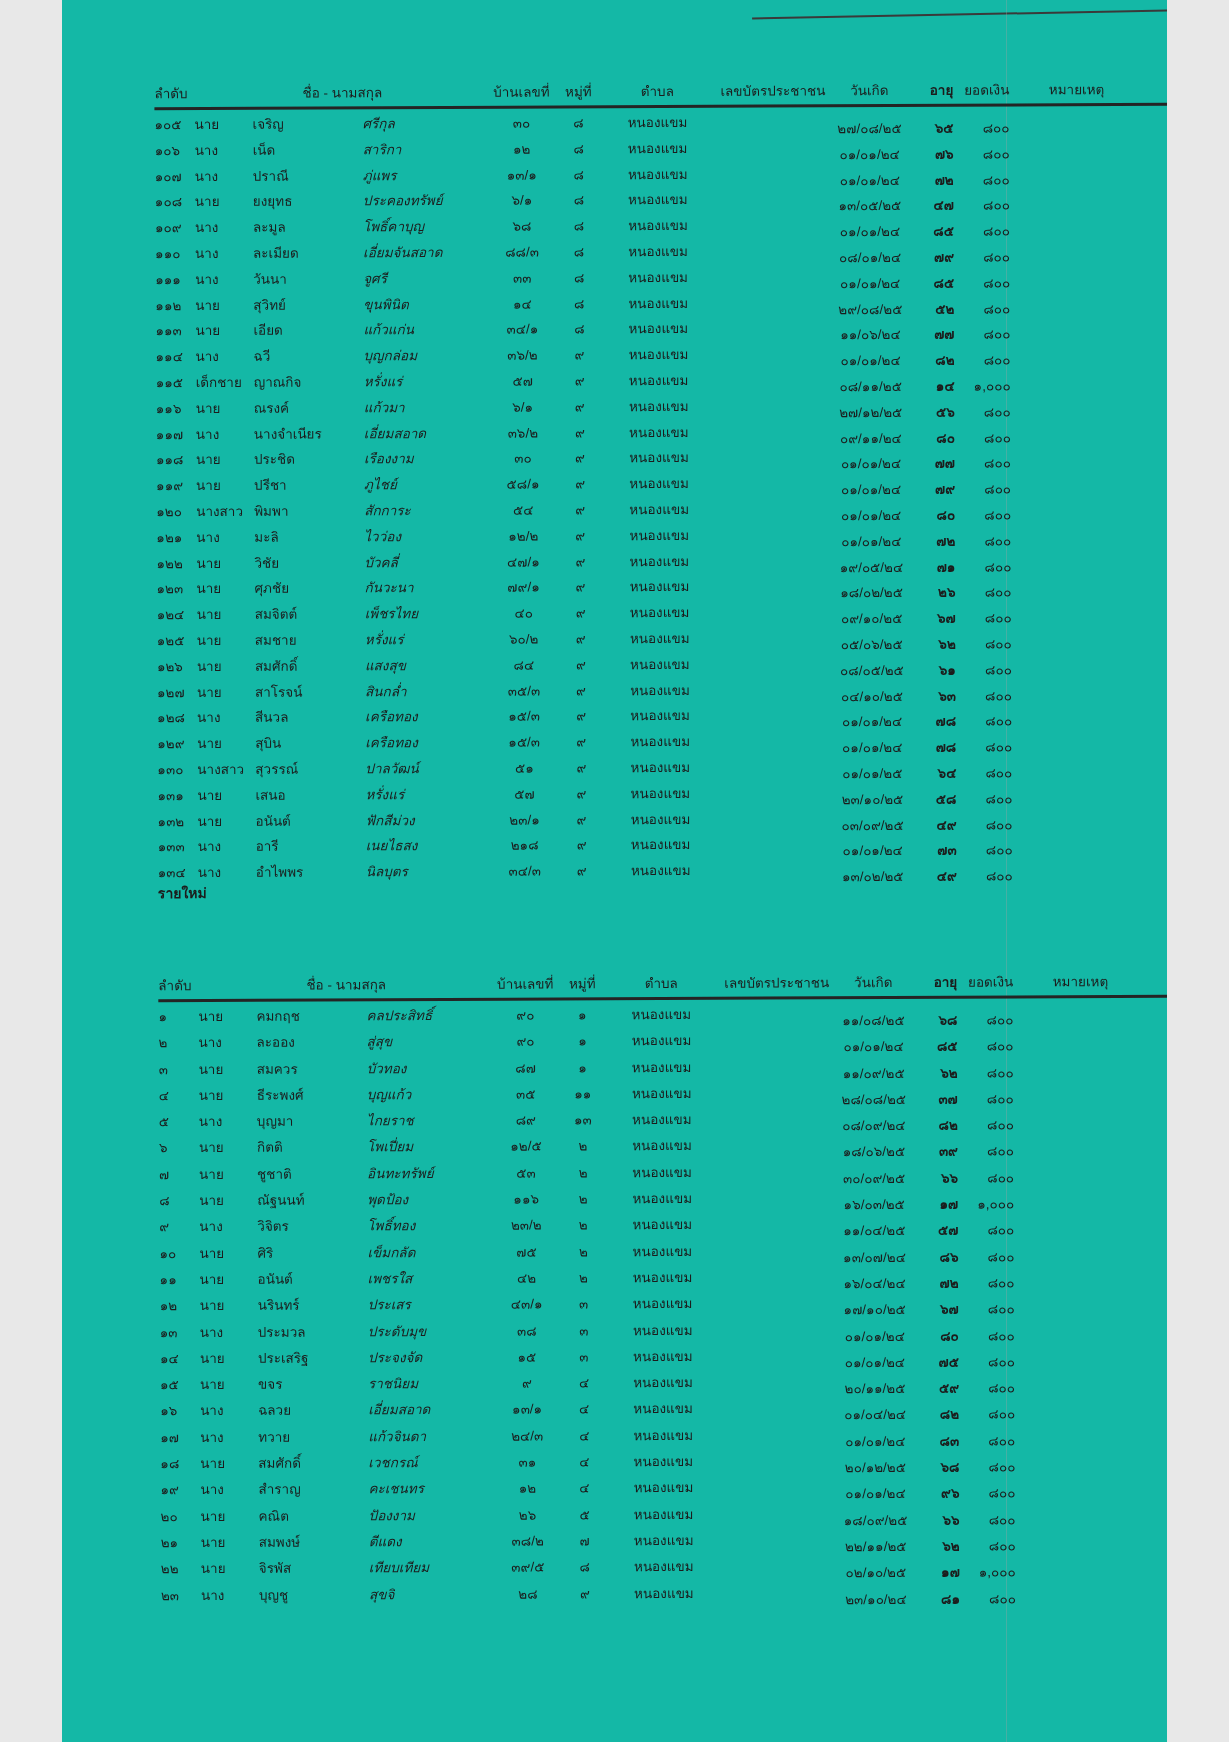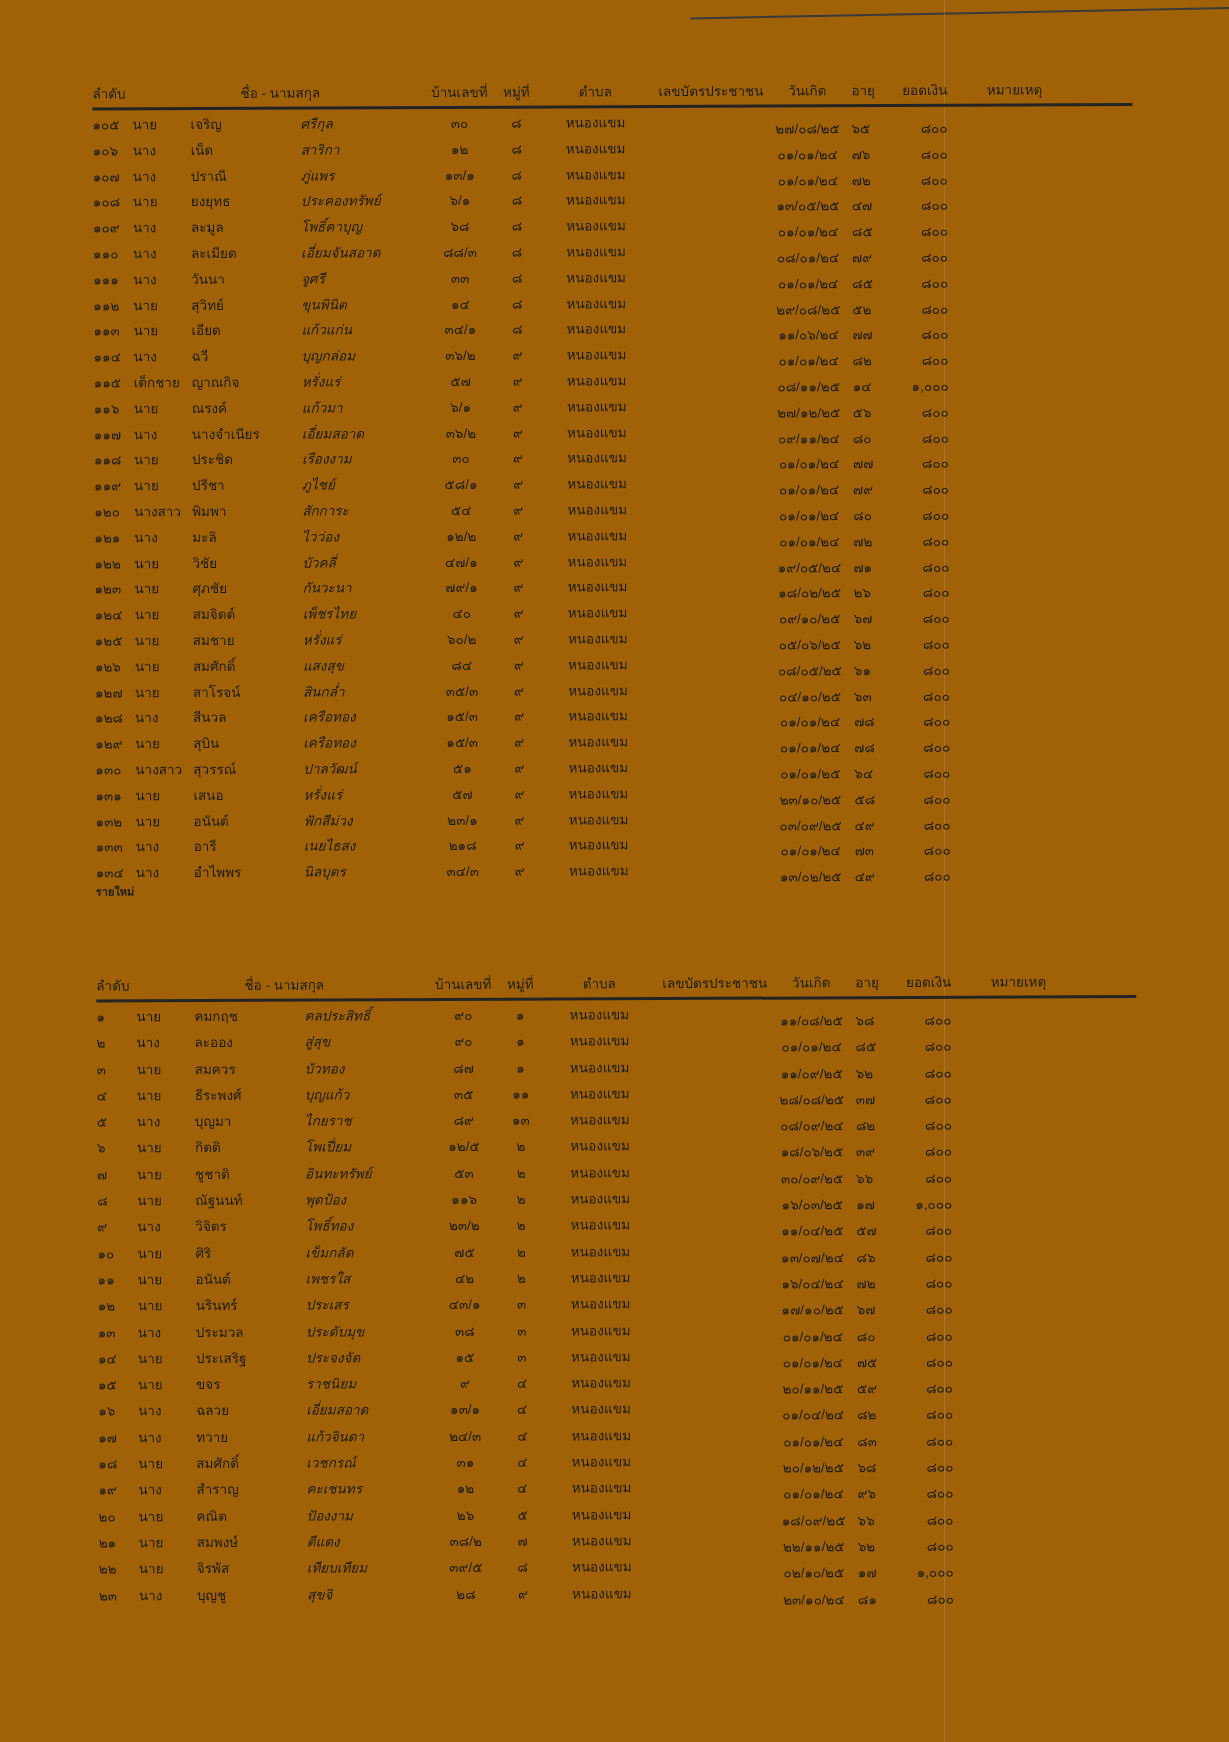--- a/index.html
+++ b/index.html
@@ -1,20 +1,20 @@
 <!DOCTYPE html>
 <html><head>
 <meta charset="utf-8">
 <style>
   html,body{margin:0;padding:0;background:#e8e8e8;}
   .page{
     position:relative;
-    width:1229px;height:1742px;
+    width:1105px;height:1742px;
     margin:0 auto;
-    background:#a16207;
+    background:#14b8a6;
     overflow:hidden;
     font-family:"Liberation Sans",sans-serif;
     color:#1c1c1c;
   }
   .sheet{
     position:absolute;top:0;left:0;width:100%;height:100%;
     transform:rotate(-0.25deg);
     transform-origin:55% 40%;
   }
   
@@ -45,29 +45,29 @@
   .col{display:block;white-space:nowrap;overflow:visible;line-height:17px;}
   .col-no{width:40px;text-align:left;}
   .col-title{width:58px;}
   .col-first_name{width:110px;}
   .col-last_name{width:128px;font-style:italic;}
   .col-house_no{width:62px;text-align:center;}
   .col-moo{width:52px;text-align:center;}
   .col-tambon{width:106px;text-align:center;}
   .col-id_card{width:115px;text-align:right;}
   .col-birth_date{width:88px;text-align:center;}
-  .col-age{width:40px;text-align:left;}
+  .col-age{width:40px;text-align:right;font-weight:bold;}
   .col-amount{width:56px;text-align:right;}
   .col-remark{width:95px;text-align:right;}
   
   .row .col-birth_date,.row .col-age,.row .col-amount{position:relative;top:7px;}
   .th-name{width:296px;text-align:center;}
   .section-title{
     position:absolute;left:95px;top:880px;
-    font-size:11px;font-weight:bold;margin:0;
+    font-size:14px;font-weight:bold;margin:0;
   }
 </style>
 </head>
 <body>
 
 <div class="page">
   <div class="scan-edge-line"></div>
   <div class="scan-fold-line"></div>
 
   <div class="sheet">

